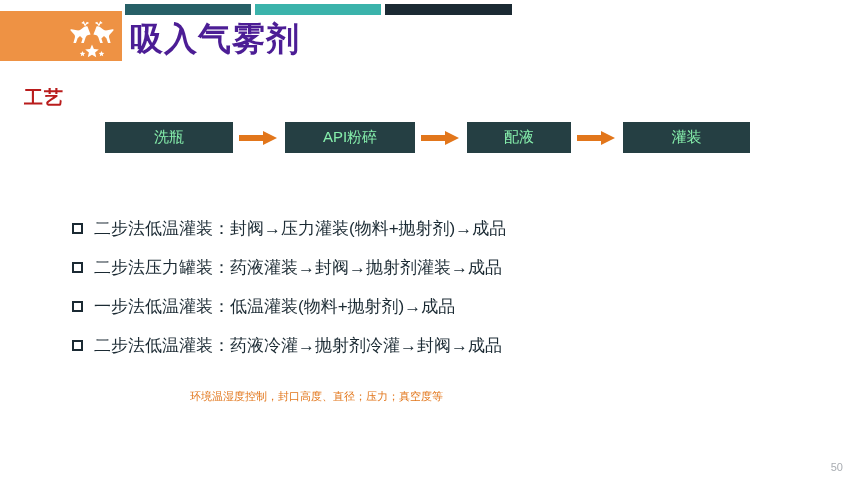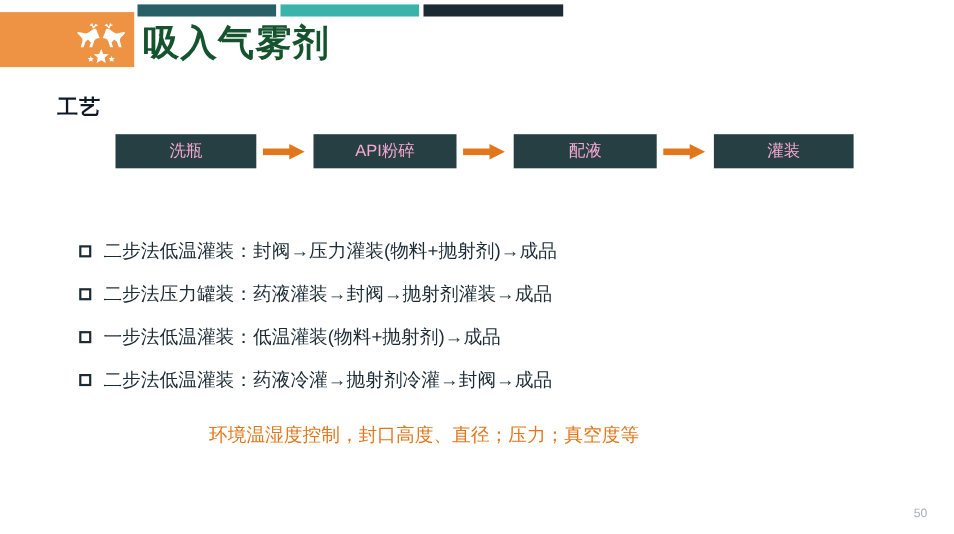--- a/index.html
+++ b/index.html
@@ -36,57 +36,57 @@
   }
   .bar-1 { left: 125px; width: 126px; background: #276067; }
   .bar-2 { left: 255px; width: 126px; background: #3bb3ab; }
   .bar-3 { left: 385px; width: 127px; background: #1b2a33; }
 
   .slide-title {
     position: absolute;
     left: 130px; top: 19px;
     font-size: 33px;
     font-weight: bold;
-    color: #14532d;
+    color: #4c1d95;
     letter-spacing: 1px;
     line-height: 40px;
     white-space: nowrap;
   }
 
   
   .section-heading {
     position: absolute;
-    left: 52px; top: 85px;
+    left: 24px; top: 85px;
     font-size: 19px;
     font-weight: bold;
-    color: #0f172a;
+    color: #b91c1c;
     letter-spacing: 1px;
   }
 
   
   .flow {
     position: absolute;
     left: 105px; top: 122px;
     height: 31px;
     display: flex;
     align-items: center;
   }
   .flow-box {
     height: 31px;
     background: #253f43;
-    color: #f9a8d4;
+    color: #86efac;
     font-size: 15px;
     display: flex;
     align-items: center;
     justify-content: center;
     white-space: nowrap;
   }
   .fb-1 { width: 128px; }
   .fb-2 { width: 130px; text-align: right; }
-  .fb-3 { width: 130px; }
+  .fb-3 { width: 104px; }
   .fb-4 { width: 127px; }
 
   .flow-arrow {
     width: 52px;
     height: 31px;
     position: relative;
     flex: 0 0 auto;
   }
   .flow-arrow .shaft {
     position: absolute;
@@ -126,21 +126,21 @@
     font-size: 17px;
     color: #1b2a33;
     line-height: 26px;
     white-space: nowrap;
   }
 
   
   .emphasis {
     position: absolute;
     left: 190px; top: 383px;
-    font-size: 17px;
+    font-size: 11px;
     color: #e2761b;
     line-height: 26px;
     white-space: nowrap;
   }
 
   
   .page-number {
     position: absolute;
     right: 24px; bottom: 12px;
     font-size: 11px;

